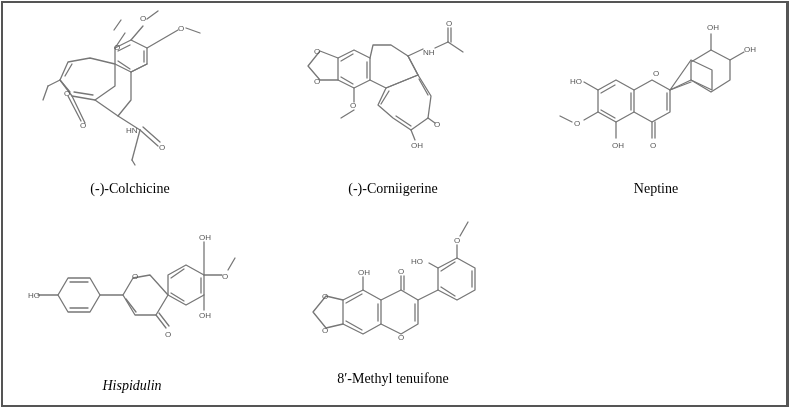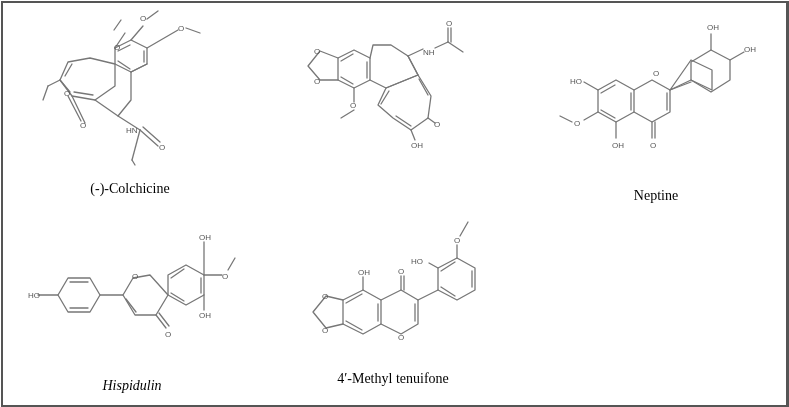--- a/index.html
+++ b/index.html
@@ -90,20 +90,21 @@
     <line x1="185" y1="42" x2="185" y2="28"></line>
     <line x1="188" y1="42" x2="188" y2="28"></line>
     <text x="51" y="54">O</text>
     <text x="51" y="84">O</text>
     <text x="87" y="108">O</text>
     <text x="160" y="55">NH</text>
     <text x="183" y="26">O</text>
     <text x="171" y="127">O</text>
     <text x="148" y="148">OH</text>
   </svg>
+  <div class="label" style="left:130px;top:181px;">(-)-Corniigerine</div>
 </div>
 
 <div class="cell" style="left:526px;top:0;width:263px;height:200px;">
   <svg width="263" height="200">
 
     <polygon points="72,90 90,80 108,90 108,112 90,122 72,112"></polygon>
     <line x1="75" y1="93" x2="89" y2="85"></line>
     <line x1="105" y1="93" x2="105" y2="110"></line>
     <line x1="75" y1="110" x2="89" y2="118"></line>
 
@@ -125,21 +126,21 @@
     <line x1="46" y1="122" x2="34" y2="116"></line>
     <line x1="90" y1="122" x2="90" y2="138"></line>
     <text x="181" y="30">OH</text>
     <text x="218" y="52">OH</text>
     <text x="44" y="84">HO</text>
     <text x="127" y="76">O</text>
     <text x="48" y="126">O</text>
     <text x="86" y="148">OH</text>
     <text x="124" y="148">O</text>
   </svg>
-  <div class="label" style="left:130px;top:188px;">Neptine</div>
+  <div class="label" style="left:130px;top:181px;">Neptine</div>
 </div>
 
 <div class="cell" style="left:0;top:200px;width:263px;height:207px;">
   <svg width="263" height="207">
 
     <polygon points="58,95 68,78 90,78 100,95 90,112 68,112"></polygon>
     <line x1="70" y1="82" x2="88" y2="82"></line>
     <line x1="70" y1="108" x2="88" y2="108"></line>
     <line x1="38" y1="95" x2="58" y2="95"></line>
     <line x1="100" y1="95" x2="123" y2="95"></line>
@@ -192,14 +193,14 @@
     <line x1="194" y1="58" x2="194" y2="45"></line>
     <line x1="197" y1="36" x2="205" y2="22"></line>
     <text x="59" y="99">O</text>
     <text x="148" y="64">HO</text>
     <text x="95" y="75">OH</text>
     <text x="135" y="74">O</text>
     <text x="191" y="43">O</text>
     <text x="59" y="133">O</text>
     <text x="135" y="140">O</text>
   </svg>
-  <div class="label" style="left:130px;top:171px;">4′-Methyl tenuifone</div>
+  <div class="label" style="left:130px;top:171px;">8′-Methyl tenuifone</div>
 </div>
 
 </body></html>

